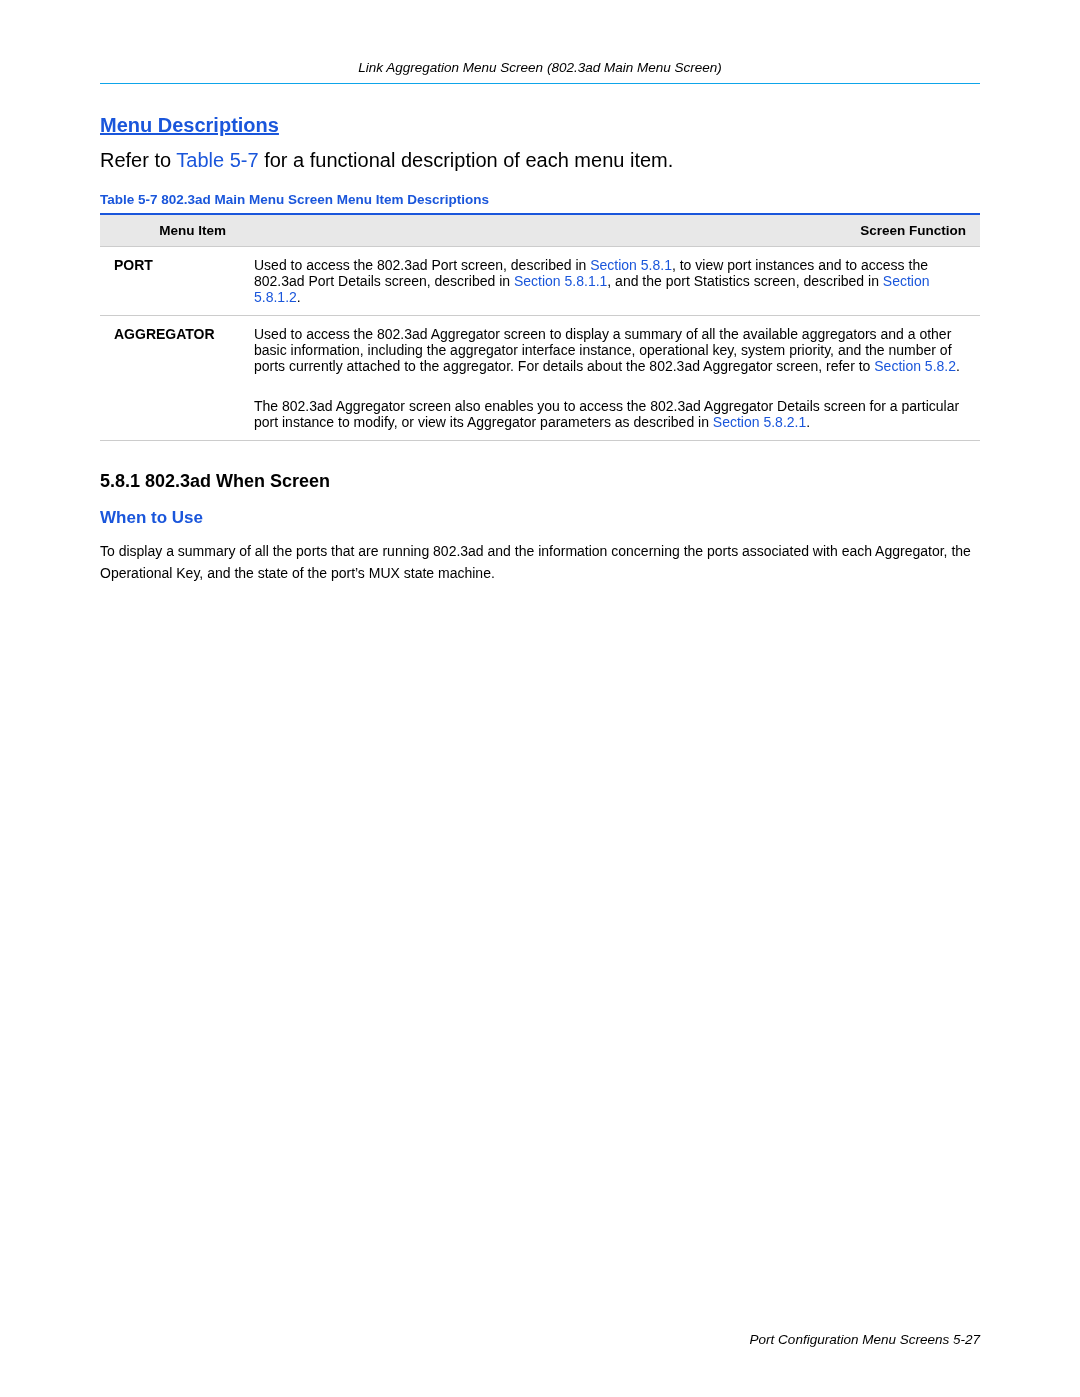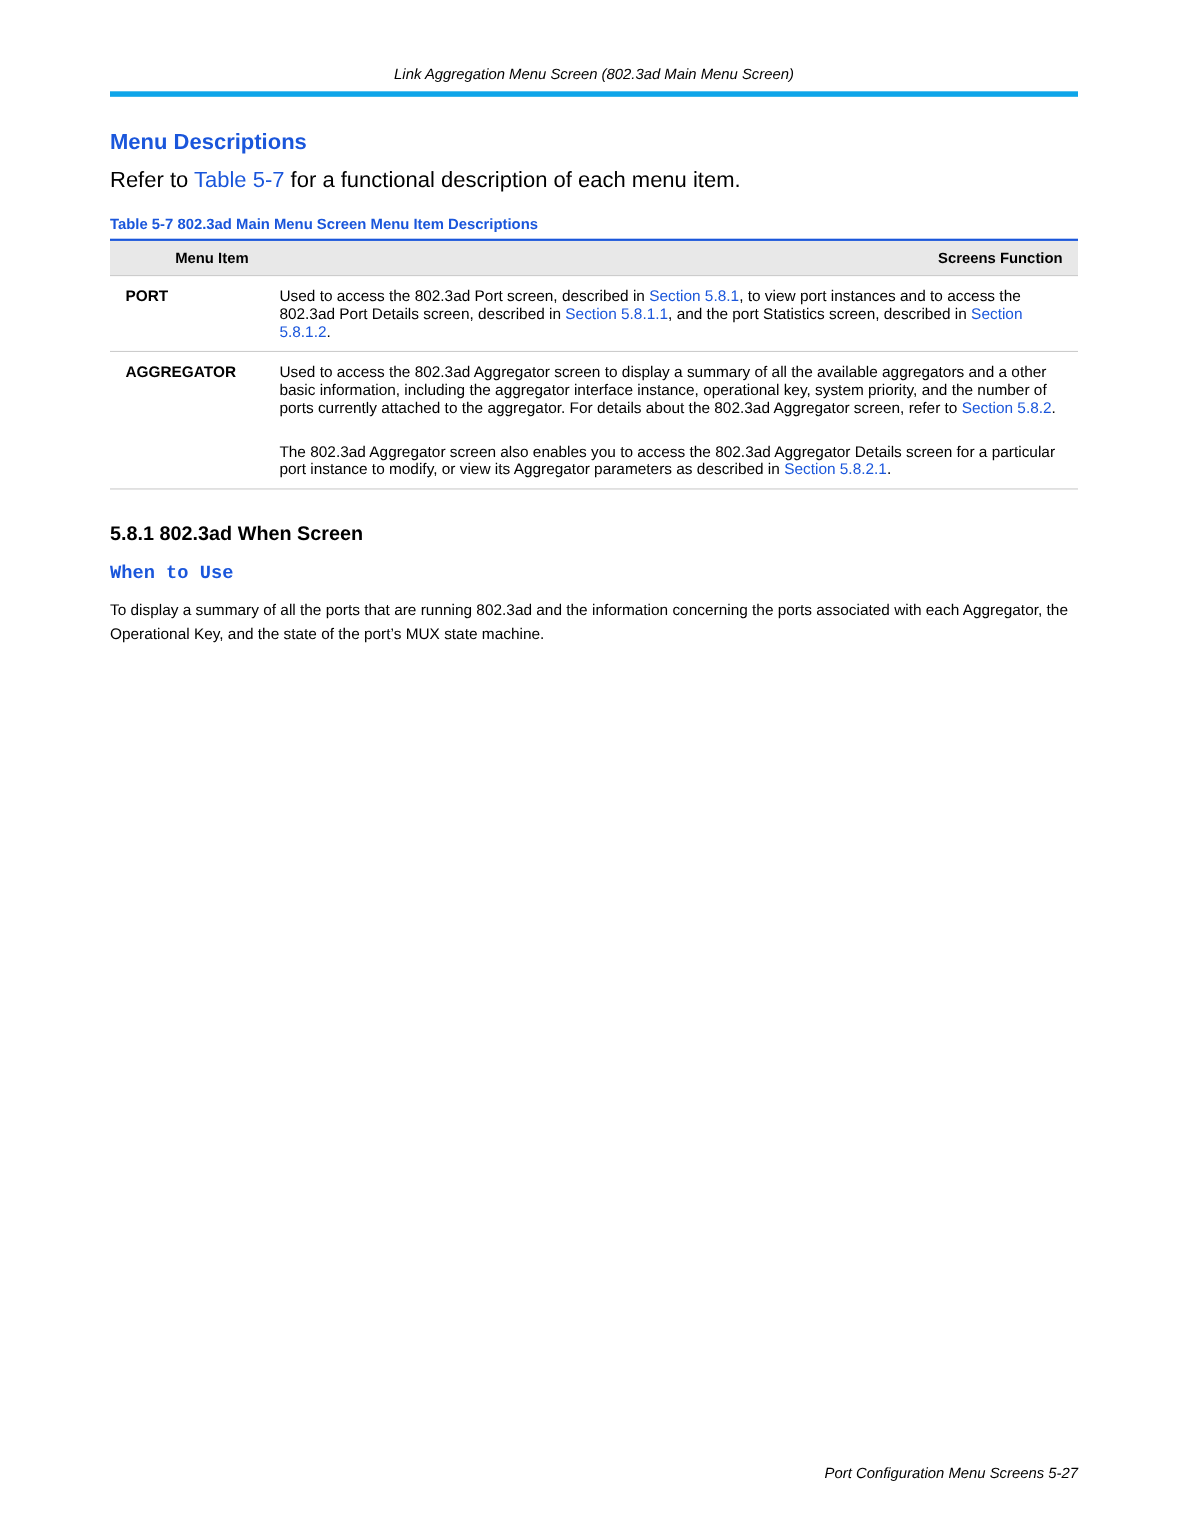--- a/index.html
+++ b/index.html
@@ -17,29 +17,30 @@
       min-height: 1397px;
       padding: 60px 100px 80px 100px;
     }
 
     .page-header {
       text-align: center;
       font-style: italic;
       color: #000;
       font-size: 13.5px;
       padding-bottom: 8px;
-      border-bottom: 5px solid #0ea5e9;
+      border-bottom: 1px solid #0ea5e9;
       margin-bottom: 30px;
     }
 
     .section-heading {
       color: #1a56db;
       font-size: 20px;
       font-weight: bold;
       margin-bottom: 12px;
+      text-decoration: underline;
     }
 
     .intro-text {
       font-size: 20px;
       margin-bottom: 20px;
     }
 
     .intro-text a, a {
       color: #1a56db;
       text-decoration: none;
@@ -93,21 +94,20 @@
       font-weight: bold;
       margin-bottom: 16px;
       margin-top: 10px;
     }
 
     .when-to-use-heading {
       color: #1a56db;
       font-size: 17px;
       font-weight: bold;
       margin-bottom: 12px;
-      font-family: Liberation Mono, monospace;
     }
 
     .body-text {
       font-size: 14px;
       line-height: 1.6;
       margin-bottom: 10px;
     }
 
     .page-footer {
       position: absolute;
@@ -130,21 +130,21 @@
 <p class="intro-text">
   <span>Refer to </span><a>Table 5-7</a><span> for a functional description of each menu item.</span>
 </p>
 
 <p class="table-title">Table 5-7   802.3ad Main Menu Screen Menu Item Descriptions</p>
 
 <table>
   <thead>
     <tr>
       <th>Menu Item</th>
-      <th>Screens Function</th>
+      <th>Screen Function</th>
     </tr>
   </thead>
   <tbody>
     <tr>
       <td>PORT</td>
       <td>
         Used to access the 802.3ad Port screen, described in <a>Section 5.8.1</a>, to view port instances and to access the 802.3ad Port Details screen, described in <a>Section 5.8.1.1</a>, and the port Statistics screen, described in <a>Section 5.8.1.2</a>.
       </td>
     </tr>
     <tr>

